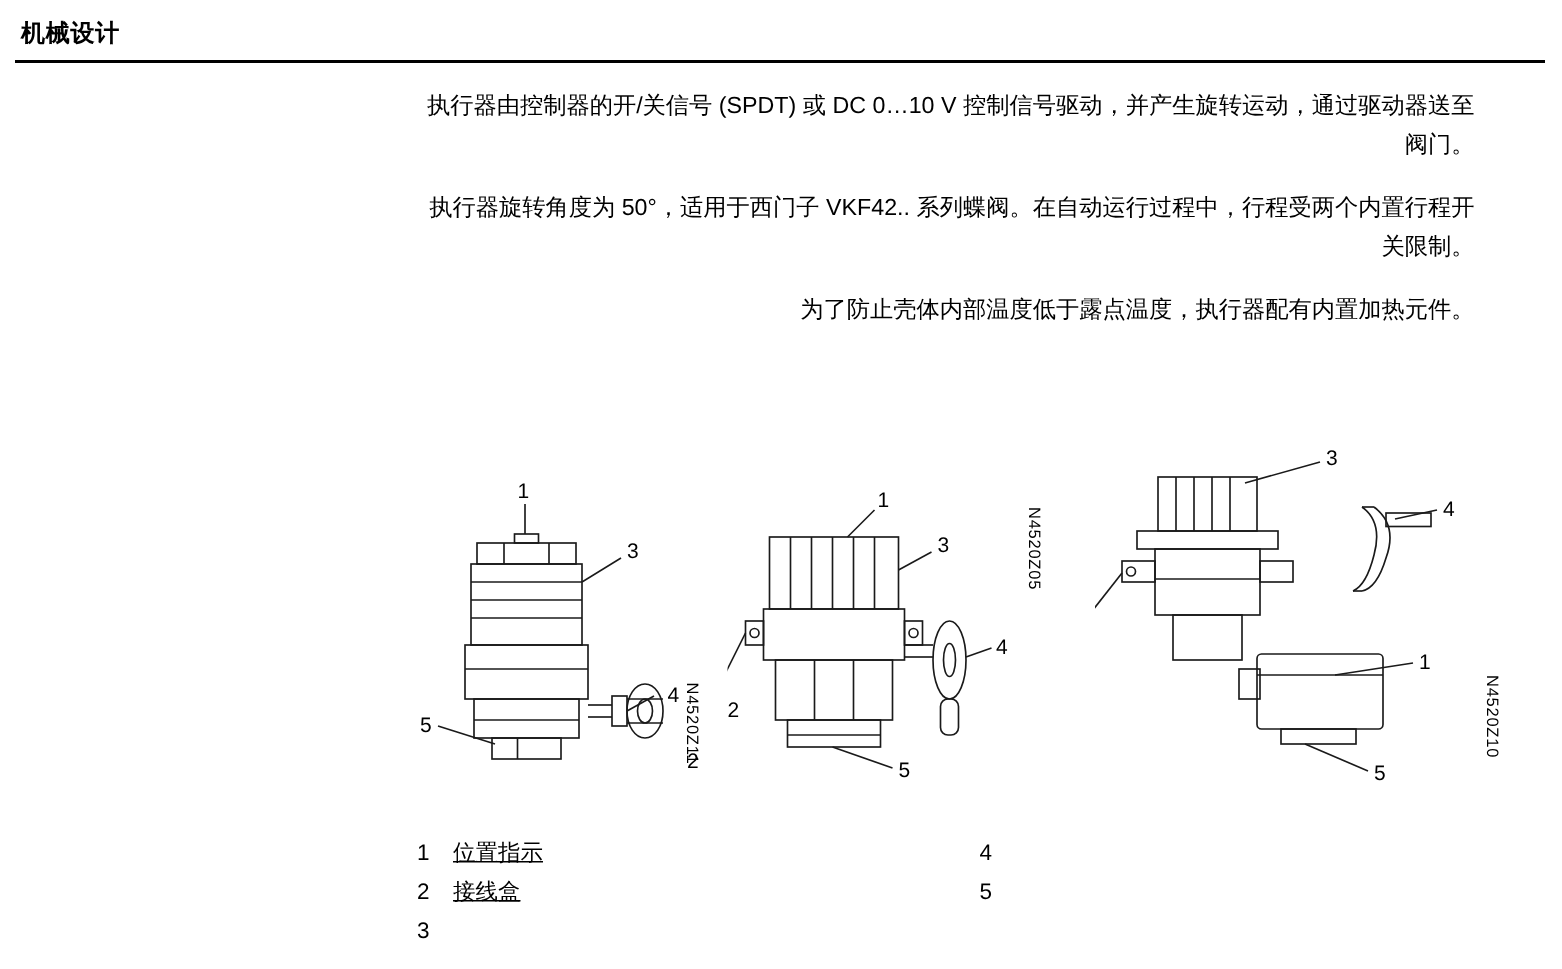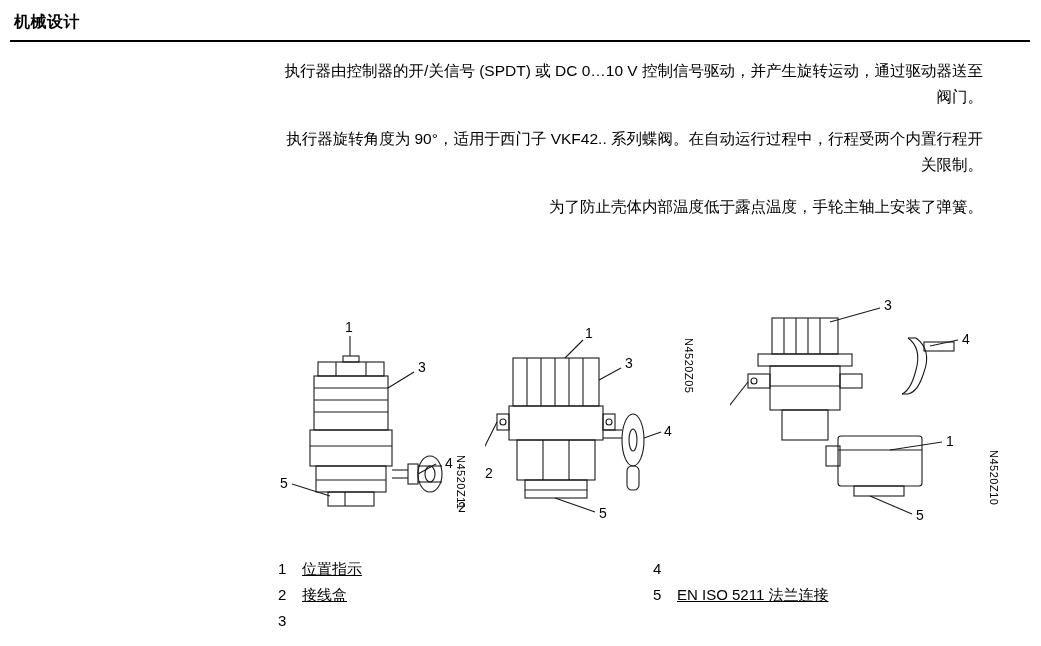--- a/index.html
+++ b/index.html
@@ -97,22 +97,22 @@
 </head>
 <body>
 
 <div class="page">
 
   <div class="section-heading">机械设计</div>
   <div class="heading-rule"></div>
 
   <div class="body-col">
     <p class="para">执行器由控制器的开/关信号 (SPDT) 或 DC 0…10 V 控制信号驱动，并产生旋转运动，通过驱动器送至阀门。</p>
-    <p class="para">执行器旋转角度为 90°，适用于西门子 VKF42.. 系列蝶阀。在自动运行过程中，行程受两个内置行程开关限制。</p>
-    <p class="para">为了防止壳体内部温度低于露点温度，手轮主轴上安装了弹簧。</p>
+    <p class="para">执行器旋转角度为 50°，适用于西门子 VKF42.. 系列蝶阀。在自动运行过程中，行程受两个内置行程开关限制。</p>
+    <p class="para">为了防止壳体内部温度低于露点温度，执行器配有内置加热元件。</p>
   </div>
 
   <div class="figures">
 
     <div class="fig" style="left:0px; top:0px;">
       <svg width="250" height="250" viewBox="0 0 250 250">
         <g fill="none" stroke="#1a1a1a" stroke-width="1.1">
 
           <rect x="68" y="62" width="66" height="14"></rect>
           <line x1="86" y1="62" x2="86" y2="76"></line>
@@ -270,18 +270,17 @@
       <div class="legend-row">
         <span class="legend-num">3</span>
       </div>
     </div>
     <div class="legend-col right">
       <div class="legend-row">
         <span class="legend-num">4</span>
       </div>
       <div class="legend-row">
         <span class="legend-num">5</span>
-        <span class="legend-text">EN ISO 5211 法兰连接</span>
       </div>
     </div>
   </div>
 
 </div>
 
 </body></html>

